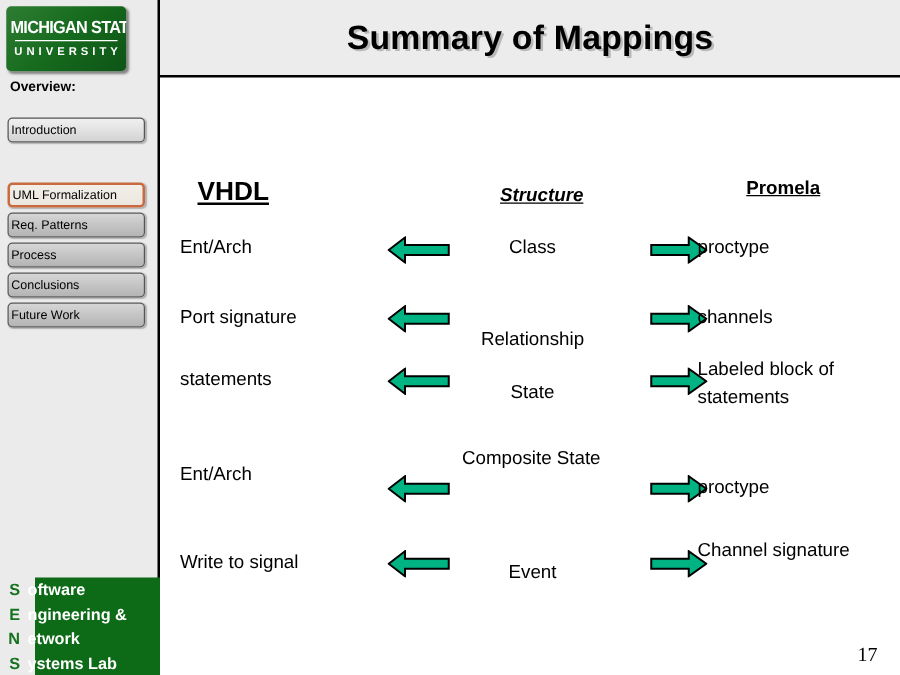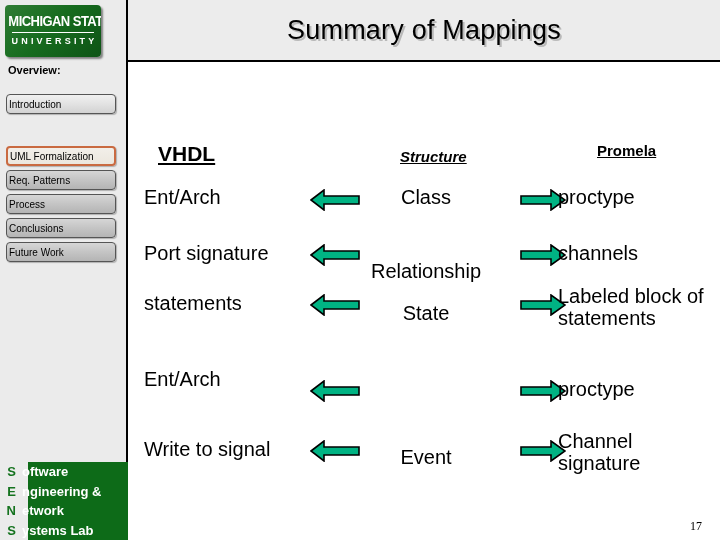--- a/index.html
+++ b/index.html
@@ -27,21 +27,21 @@
   #title-wrap {
     position: absolute;
     left: 128px; top: 0;
     width: 592px; height: 60px;
     display: flex;
     align-items: center;
     justify-content: center;
   }
   #slide-title {
     font-size: 27px;
-    font-weight: normal;
+    font-weight: bold;
     color: #000000;
     letter-spacing: 0.2px;
     text-shadow: 2px 2px 0px #b9b9b9;
     white-space: nowrap;
   }
 
   
   #sidebar {
     position: absolute;
     left: 0; top: 0;
@@ -194,21 +194,21 @@
   }
 
   
   .map-row {
     position: absolute;
     width: 590px;
     left: 0;
   }
   .cell {
     position: absolute;
-    font-size: 20px;
+    font-size: 15px;
     color: #000000;
     line-height: 19px;
   }
   .cell-vhdl {
     left: 14px;
     text-align: left;
     width: 180px;
   }
   .cell-struct {
     left: 196px;
@@ -227,21 +227,21 @@
   }
   .arrow-left { left: 180px; }
   .arrow-right { left: 390px; }
 
   
   #page-number {
     position: absolute;
     right: 18px;
     bottom: 6px;
     font-family: "Liberation Serif", serif;
-    font-size: 12px;
+    font-size: 16px;
     color: #000000;
     text-align: center;
   }
 </style>
 </head>
 <body>
 
 <div id="header-bar"></div>
 <div id="title-wrap">
   <div id="slide-title">Summary of Mappings</div>
@@ -355,20 +355,21 @@
     <div class="cell cell-promela" style="top:3px; line-height:22px;">Labeled block of statements</div>
   </div>
 
   <div class="map-row" style="top:282px; height:70px;">
     <div class="cell cell-vhdl" style="top:24px;">Ent/Arch</div>
     <div class="arrow arrow-left" style="top:34px;">
       <svg width="50" height="22" viewBox="0 0 50 22" aria-hidden="true">
         <polygon points="1,11 14,1 14,7 49,7 49,15 14,15 14,21" fill="#00b383" stroke="#000000" stroke-width="1.6" stroke-linejoin="miter"></polygon>
       </svg>
     </div>
+    <div class="cell cell-struct" style="top:10px; line-height:22px; width:170px; left:210px;">Composite State</div>
     <div class="arrow arrow-right" style="top:34px;">
       <svg width="46" height="22" viewBox="0 0 46 22" aria-hidden="true">
         <polygon points="1,7 31,7 31,1 45,11 31,21 31,15 1,15" fill="#00b383" stroke="#000000" stroke-width="1.6" stroke-linejoin="miter"></polygon>
       </svg>
     </div>
     <div class="cell cell-promela" style="top:34px;">proctype</div>
   </div>
 
   <div class="map-row" style="top:352px; height:70px;">
     <div class="cell cell-vhdl" style="top:24px;">Write to signal</div>

